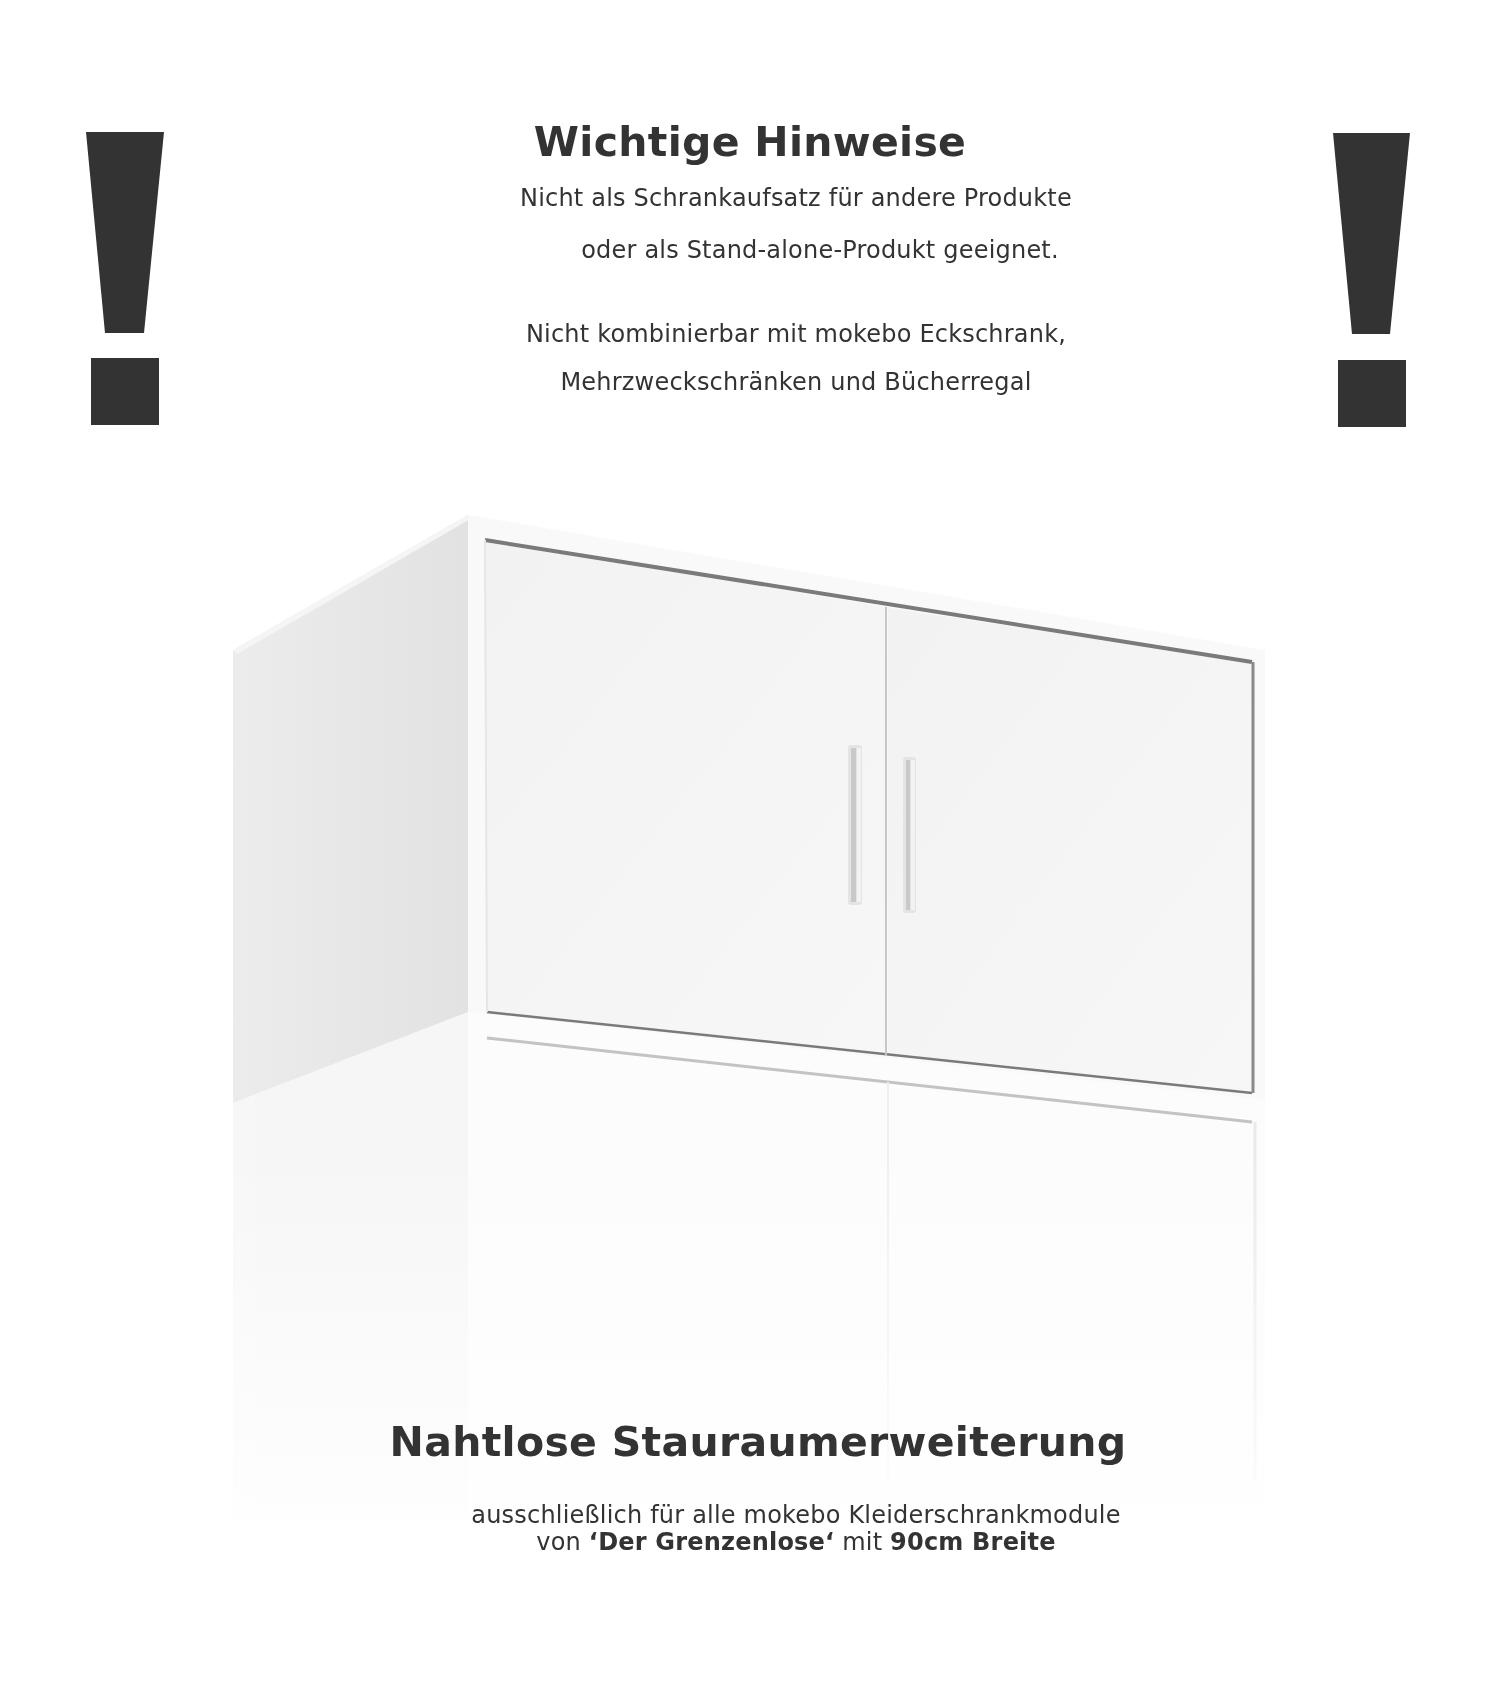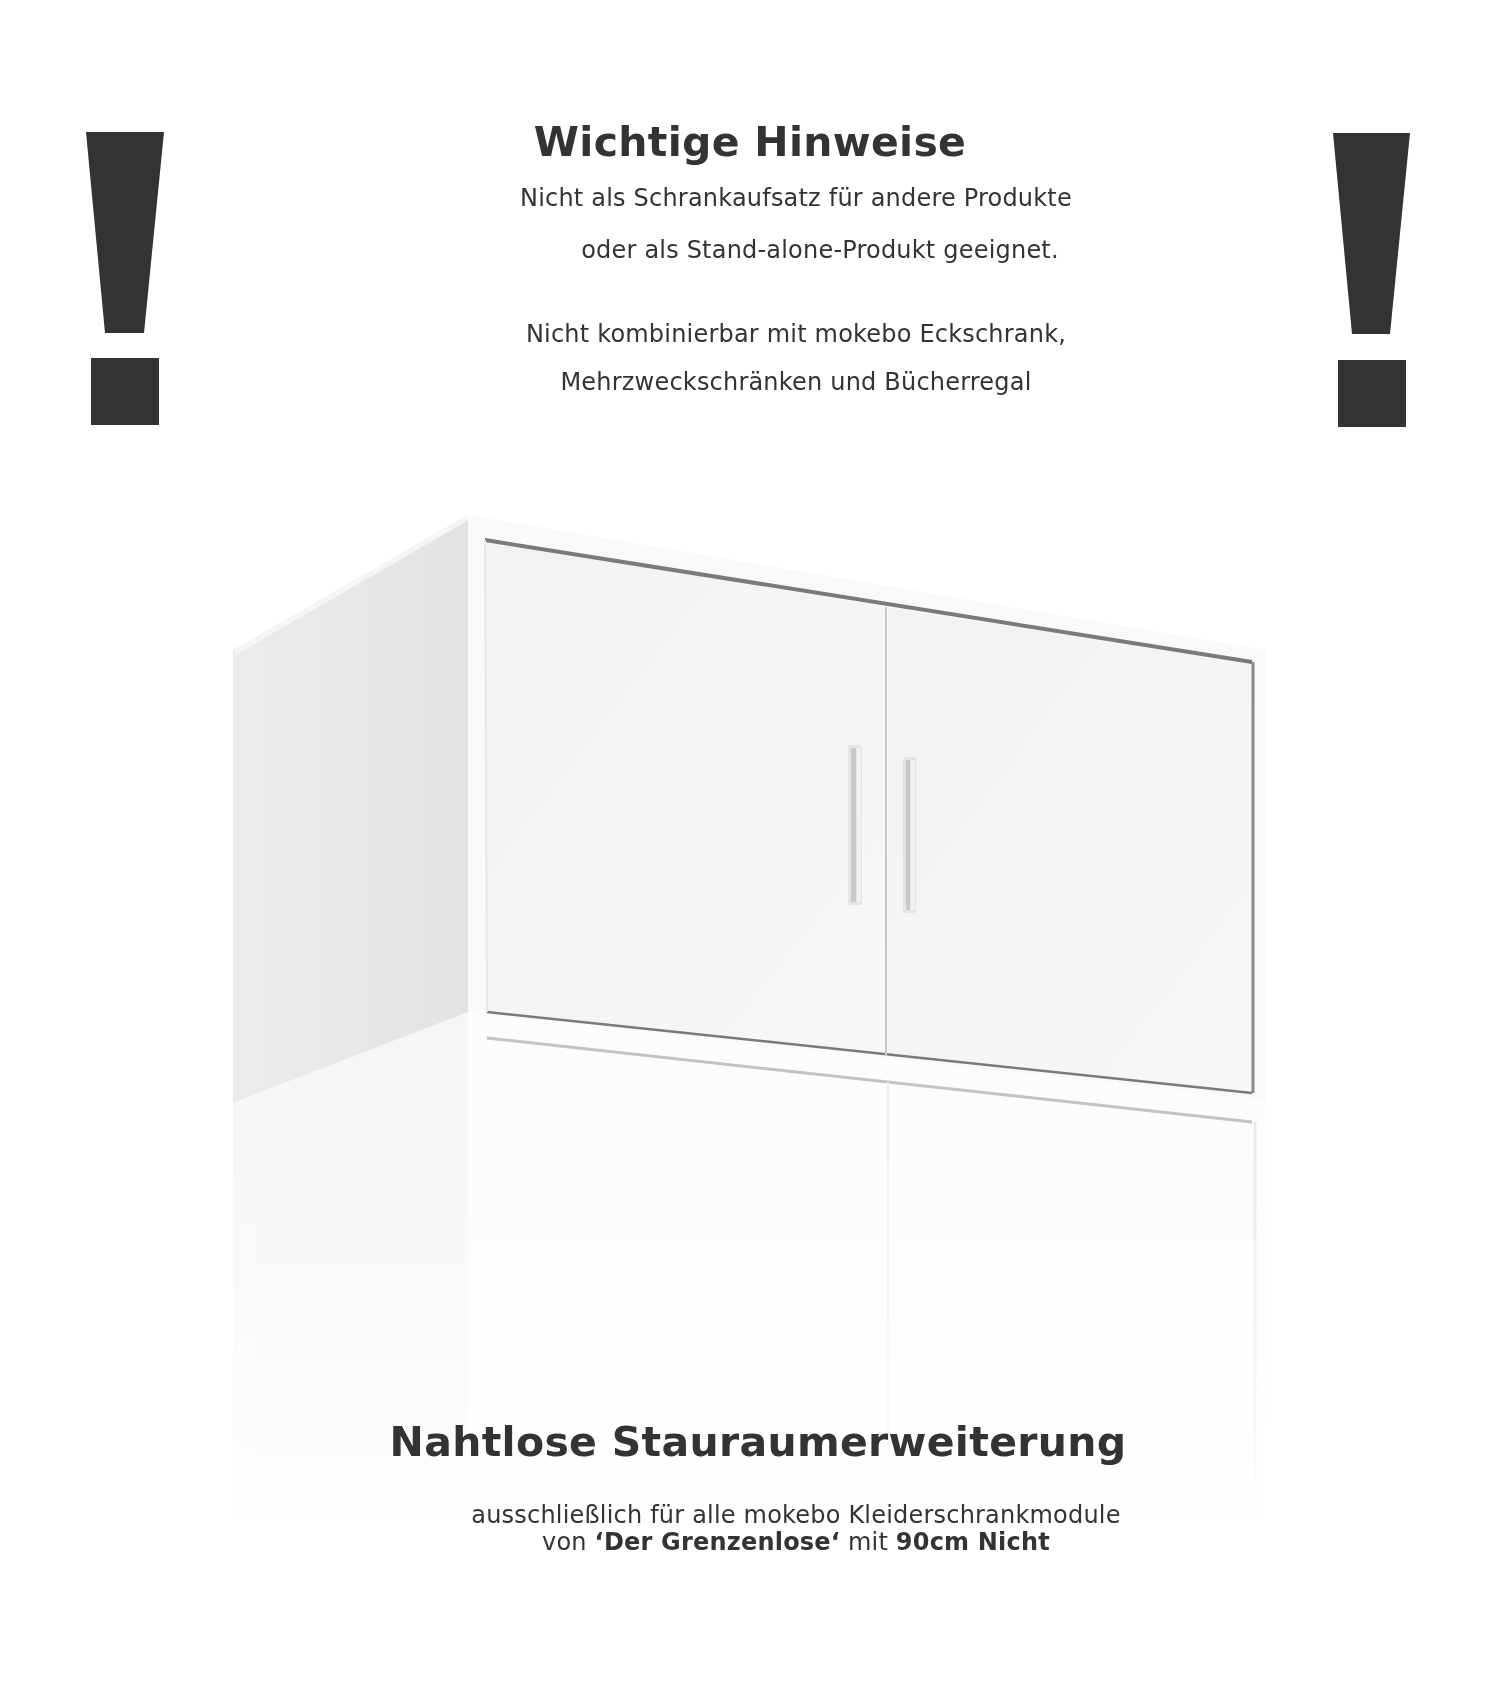--- a/index.html
+++ b/index.html
@@ -90,14 +90,14 @@
   <g>
     <rect x="903" y="757" width="13" height="156" rx="3" fill="#e4e4e4"></rect>
     <rect x="906" y="760" width="4" height="150" fill="#c9c9c9"></rect>
     <rect x="911" y="760" width="4" height="150" fill="#f2f2f2"></rect>
   </g>
 </svg>
 
 <div class="bottom-title">Nahtlose Stauraumerweiterung</div>
 <div class="line b1">ausschließlich für alle mokebo Kleiderschrankmodule</div>
 <div class="line b2">
-  <span>von </span><b>‘Der Grenzenlose‘</b><span> mit </span><b>90cm Nicht</b>
+  <span>von </span><b>‘Der Grenzenlose‘</b><span> mit </span><b>90cm Breite</b>
 </div>
 
 </body></html>

